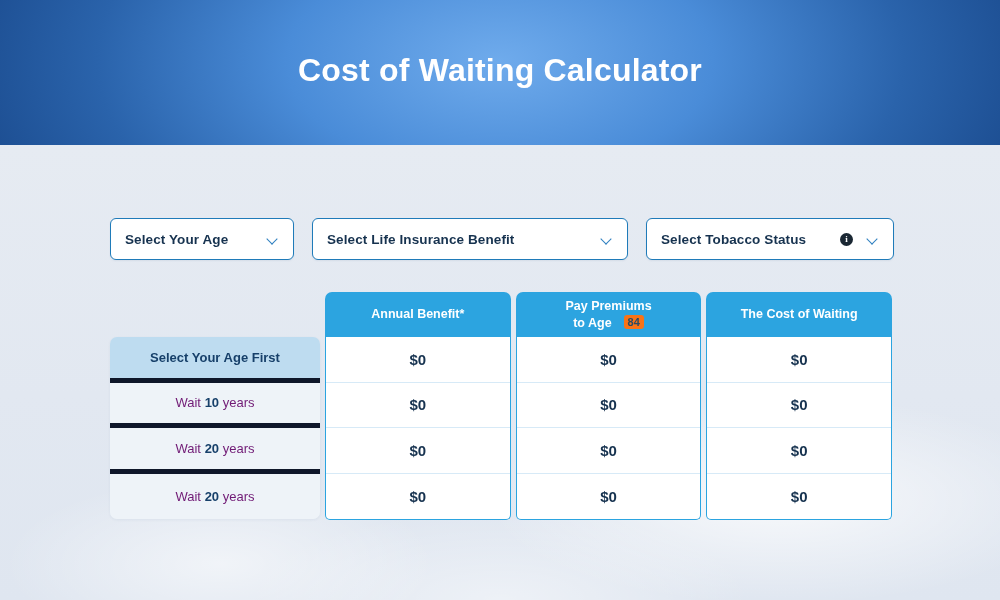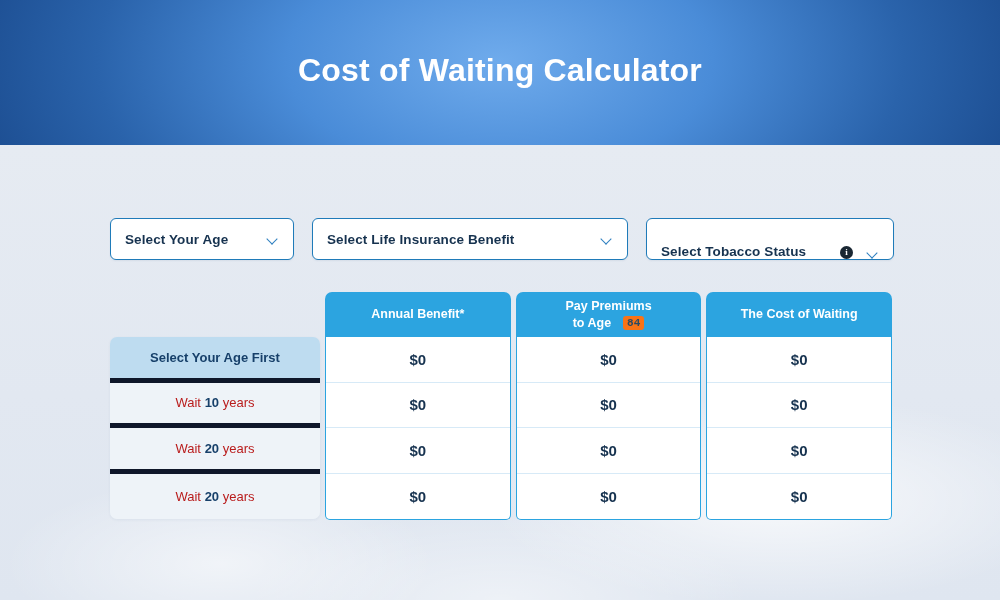--- a/index.html
+++ b/index.html
@@ -76,21 +76,21 @@
   }
   .info-icon{
     width:13px;height:13px;border-radius:50%;
     background:#1a2733;color:#ffffff;
     font-size:9px;font-weight:bold;font-family:"Liberation Serif",serif;
     display:flex;align-items:center;justify-content:center;
     margin-right:10px;flex:0 0 auto;line-height:1;
   }
   #sel-age{width:184px;}
   #sel-benefit{width:316px;gap:14px;}
-  #sel-tobacco{width:248px;align-items:flex-end;}
+  #sel-tobacco{width:248px;}
 
   
   .table-wrap{
     position:absolute;left:110px;top:147px;
     width:782px;
     display:flex;align-items:flex-start;
   }
   .col-labels{
     width:210px;flex:0 0 210px;
     margin-top:45px;
@@ -103,21 +103,21 @@
     display:flex;align-items:center;justify-content:center;
     font-size:13px;color:#1d4a73;
     background:#eef3f8;
     border-bottom:5px solid #0f172a;
     box-sizing:border-box;
     text-align:center;
   }
   .label-cell.first{background:#bedcf0;color:#17406a;font-weight:bold;font-size:13px;}
   .label-cell:last-child{border-bottom:none;}
   .label-cell .num{font-weight:bold;color:#17406a;}
-  .label-cell .word{color:#b91c1c;font-weight:normal;}
+  .label-cell .word{color:#701a75;font-weight:normal;}
 
   .vcol{
     flex:1 1 0;
     margin-left:5px;
     display:flex;flex-direction:column;
   }
   .vhead{
     height:45px;
     background:#2ca4e0;
     border-radius:7px 7px 0 0;
@@ -140,21 +140,21 @@
     border-bottom:1px solid #d7eaf7;
     box-sizing:border-box;
   }
   .vcell:last-child{border-bottom:none;}
   .age-chip{
     display:inline-block;
     background:#f97316;color:#2b4a63;
     font-size:11px;font-weight:bold;
     border-radius:3px;
     padding:1px 4px;margin-left:12px;
-    line-height:1.1;vertical-align:1px;font-family:Liberation Mono, monospace;
+    line-height:1.1;vertical-align:1px;
   }
   .vhead .l2{display:block;}
 </style>
 </head>
 <body>
 
 <div class="page-bg"></div>
 
 <div class="banner">
   <div class="banner-title">Cost of Waiting Calculator</div>

